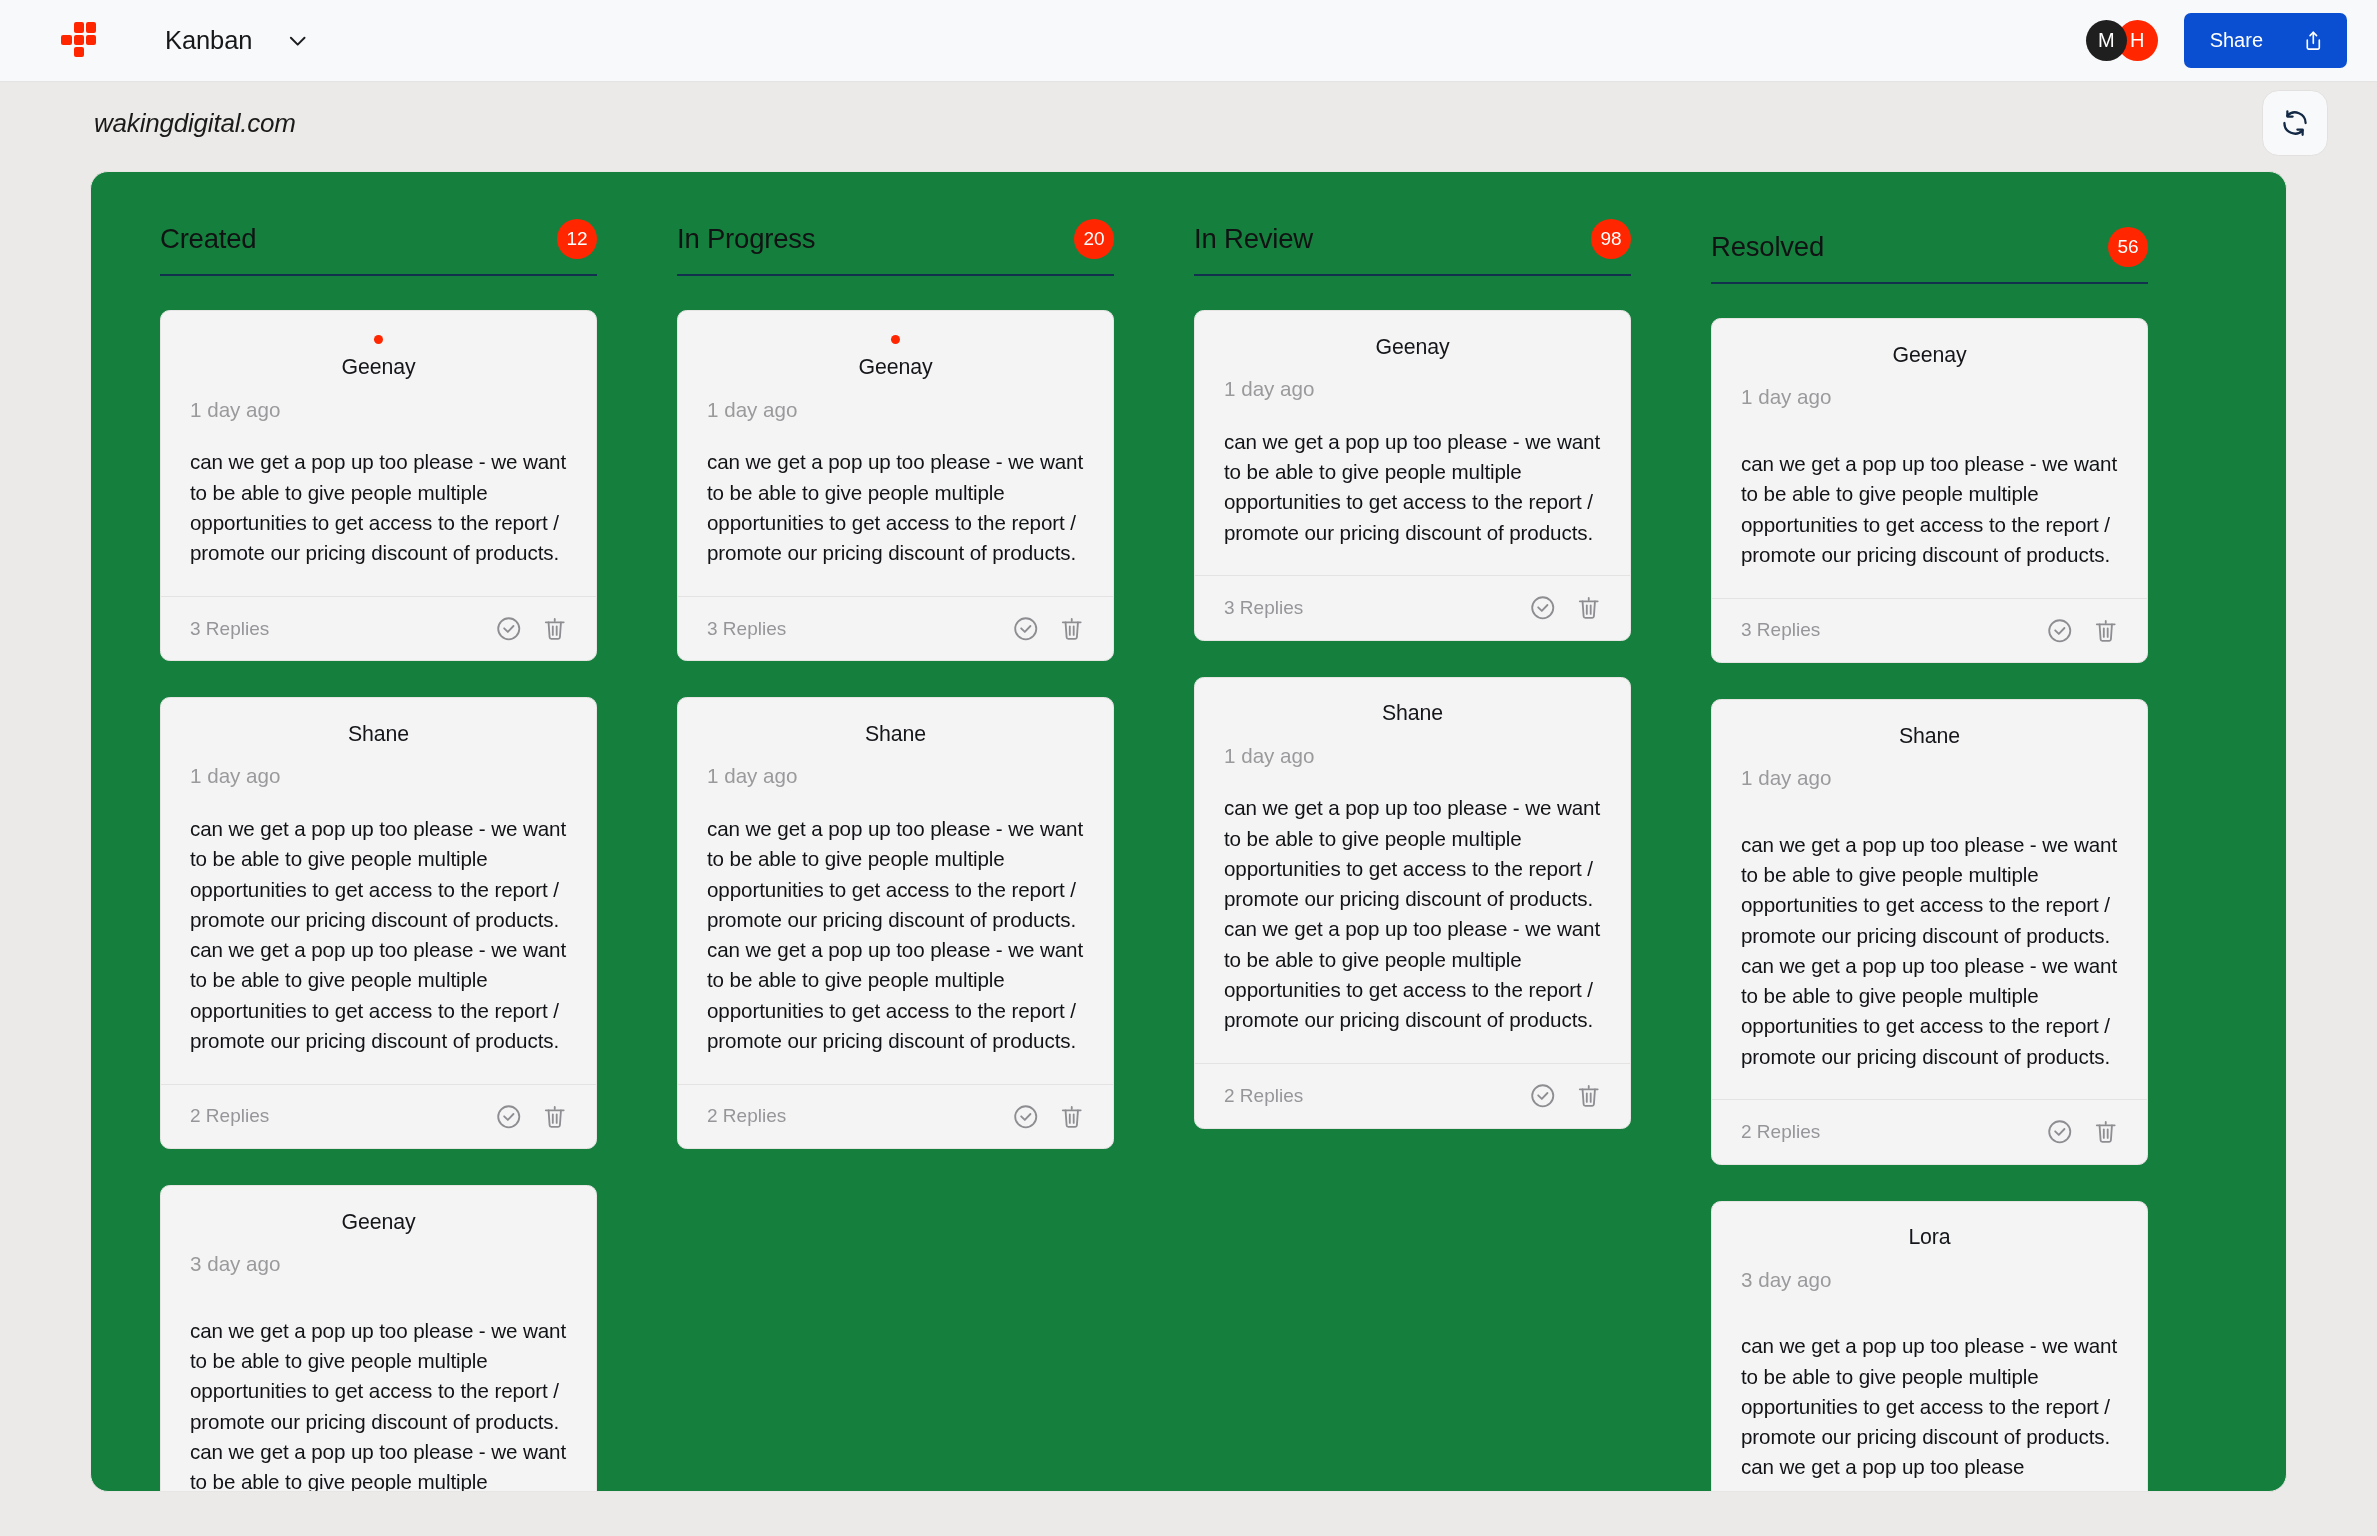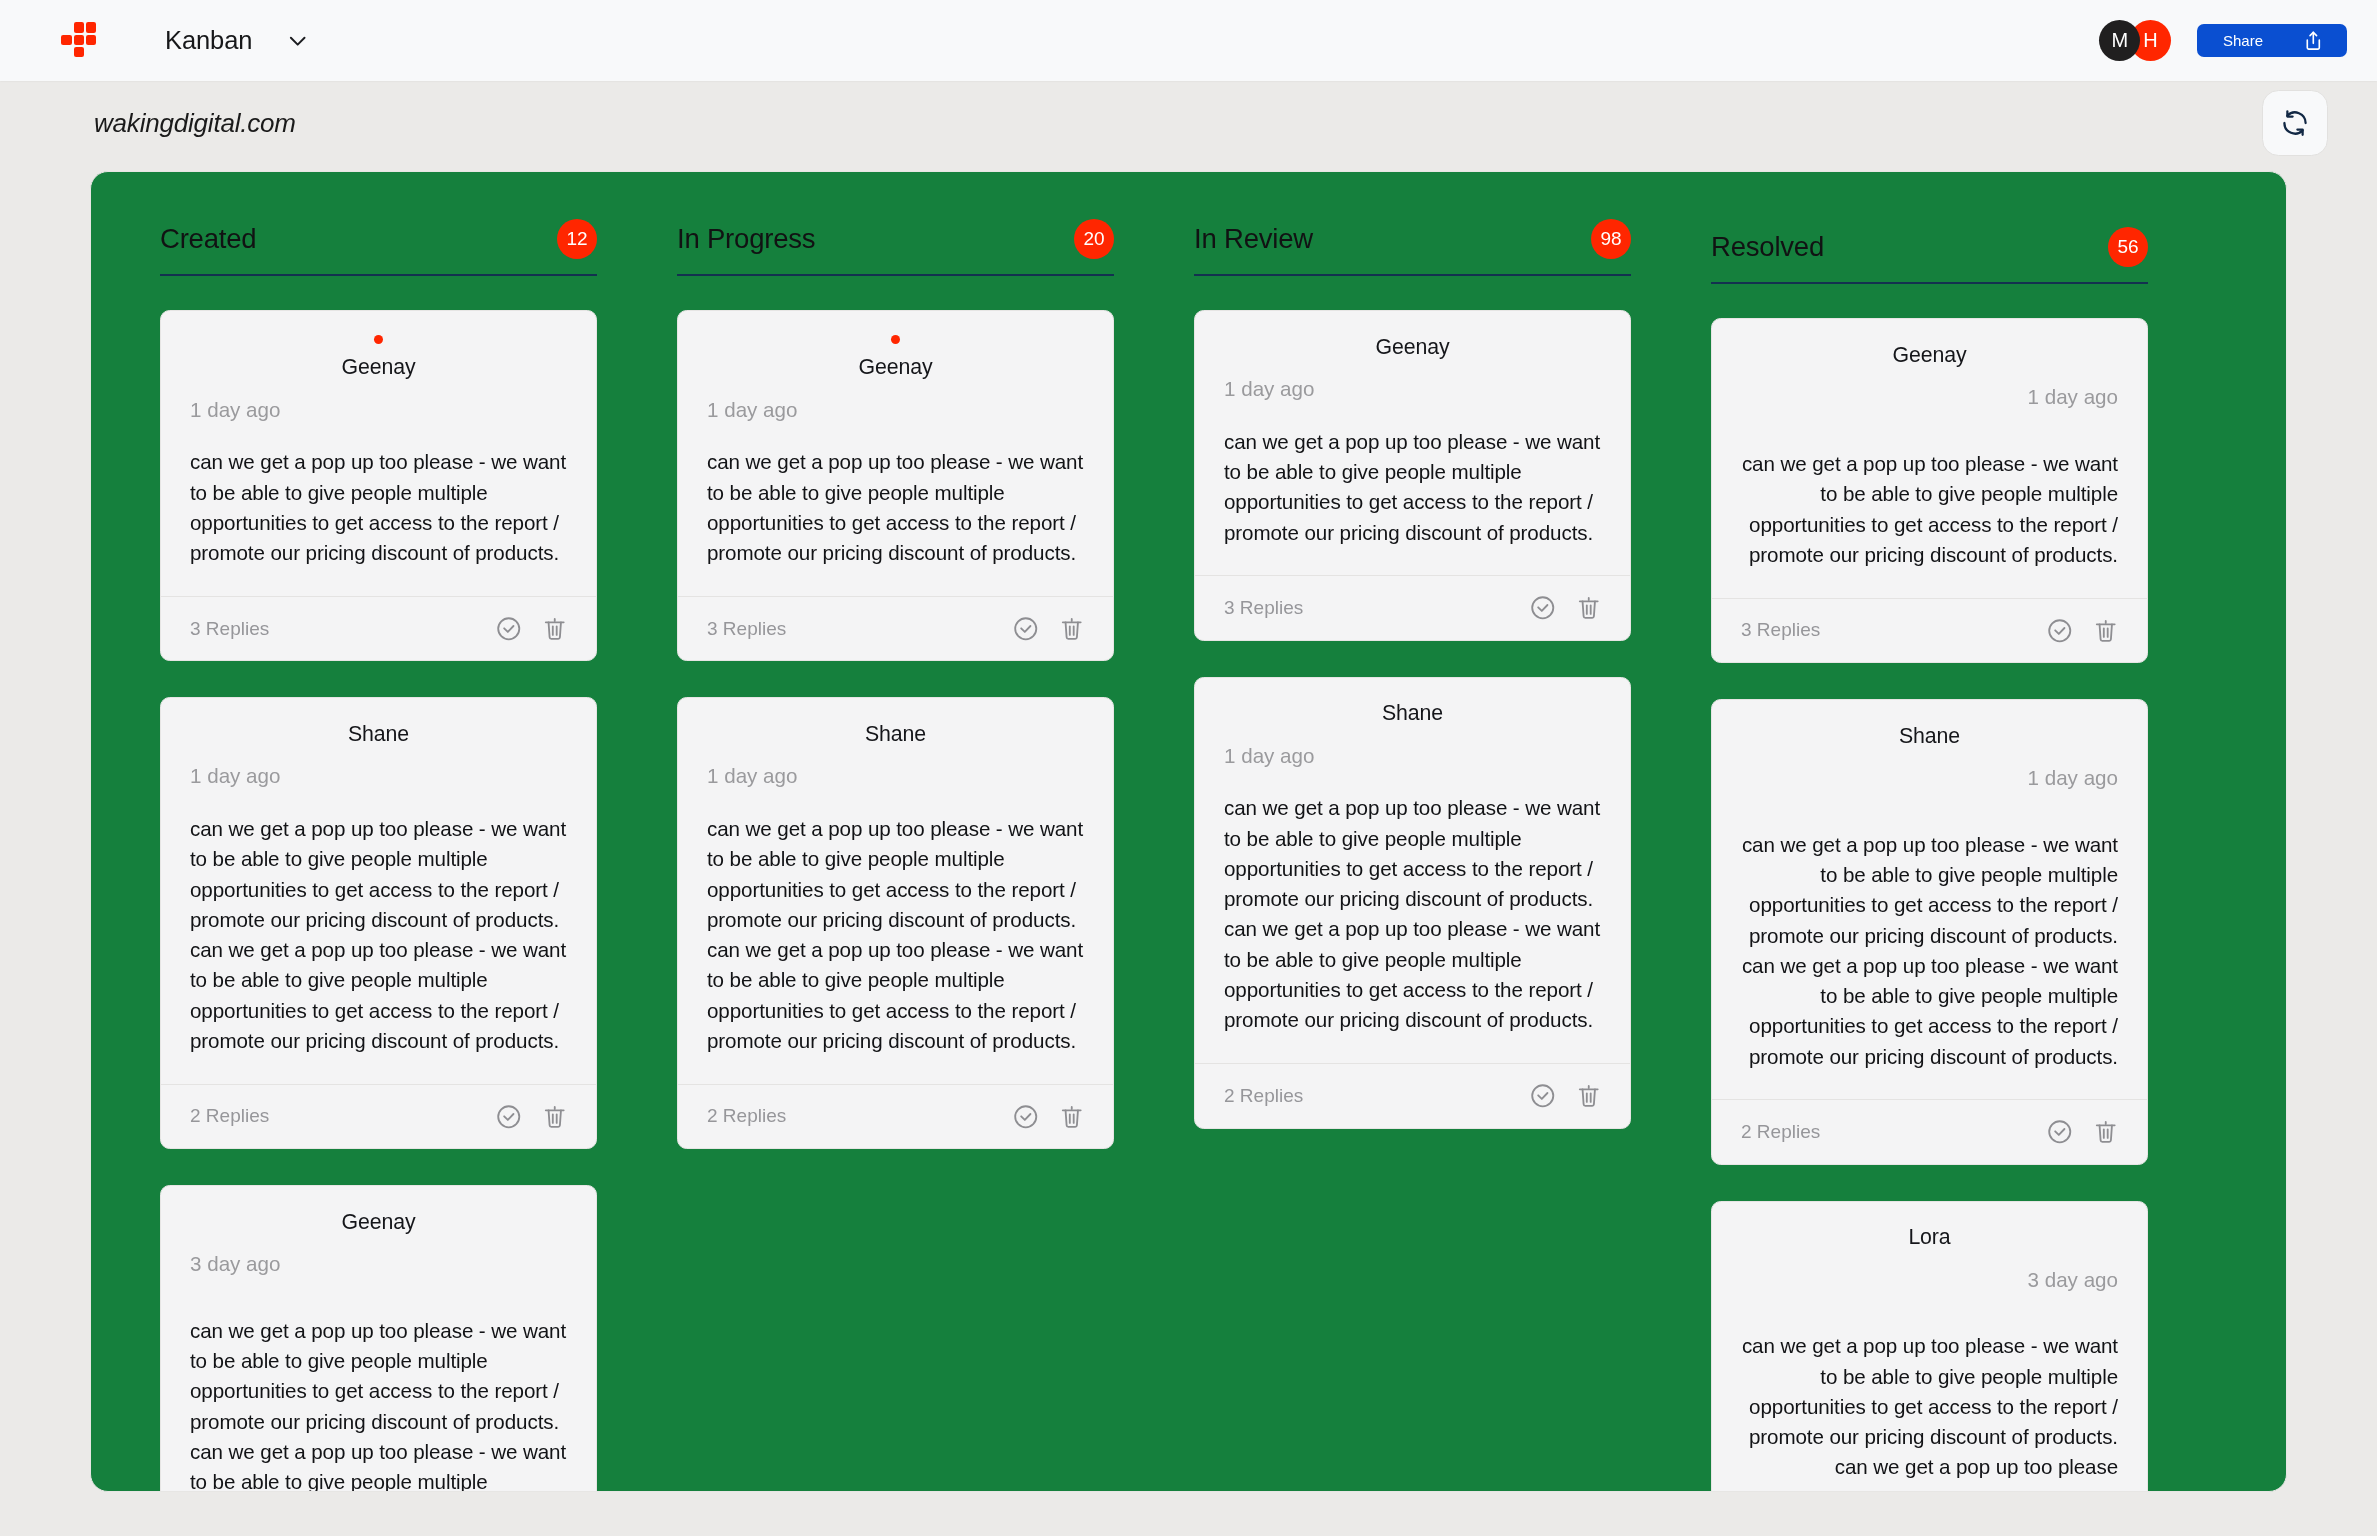--- a/index.html
+++ b/index.html
@@ -84,26 +84,26 @@
     font-size: 20px;
     font-weight: 400;
   }
   .avatar.dark { background: #201f1f; z-index: 2; }
   .avatar.red  { background: #ff2600; margin-left: -10.3px; z-index: 1; }
 
   .share-btn {
     background: #0a4fd1;
     color: #ffffff;
     border-radius: 6.9px;
-    height: 33px;
+    height: 55px;
     padding: 0 23.4px 0 26px;
     display: flex;
     align-items: center;
     gap: 40px;
-    font-size: 15px;
+    font-size: 20px;
     border: none;
     cursor: pointer;
     font-family: inherit;
   }
   .share-icon { width: 20.6px; height: 22px; display: block; }
 
   
   .page-head {
     height: 84px;
     display: flex;
@@ -142,21 +142,21 @@
     display: flex;
     gap: 8px;
     overflow: hidden;
   }
 
   .column {
     width: 509px;
     flex: none;
     padding: 0 36px;
   }
-  .column.offset { padding-top: 8.3px; text-align: right; }
+  .column.offset { padding-top: 8.3px; }
 
   .col-head {
     display: flex;
     align-items: center;
     padding-bottom: 15px;
     border-bottom: 2.1px solid #13314f;
     margin-bottom: 34px;
   }
   .col-title {
     font-size: 27.5px;

